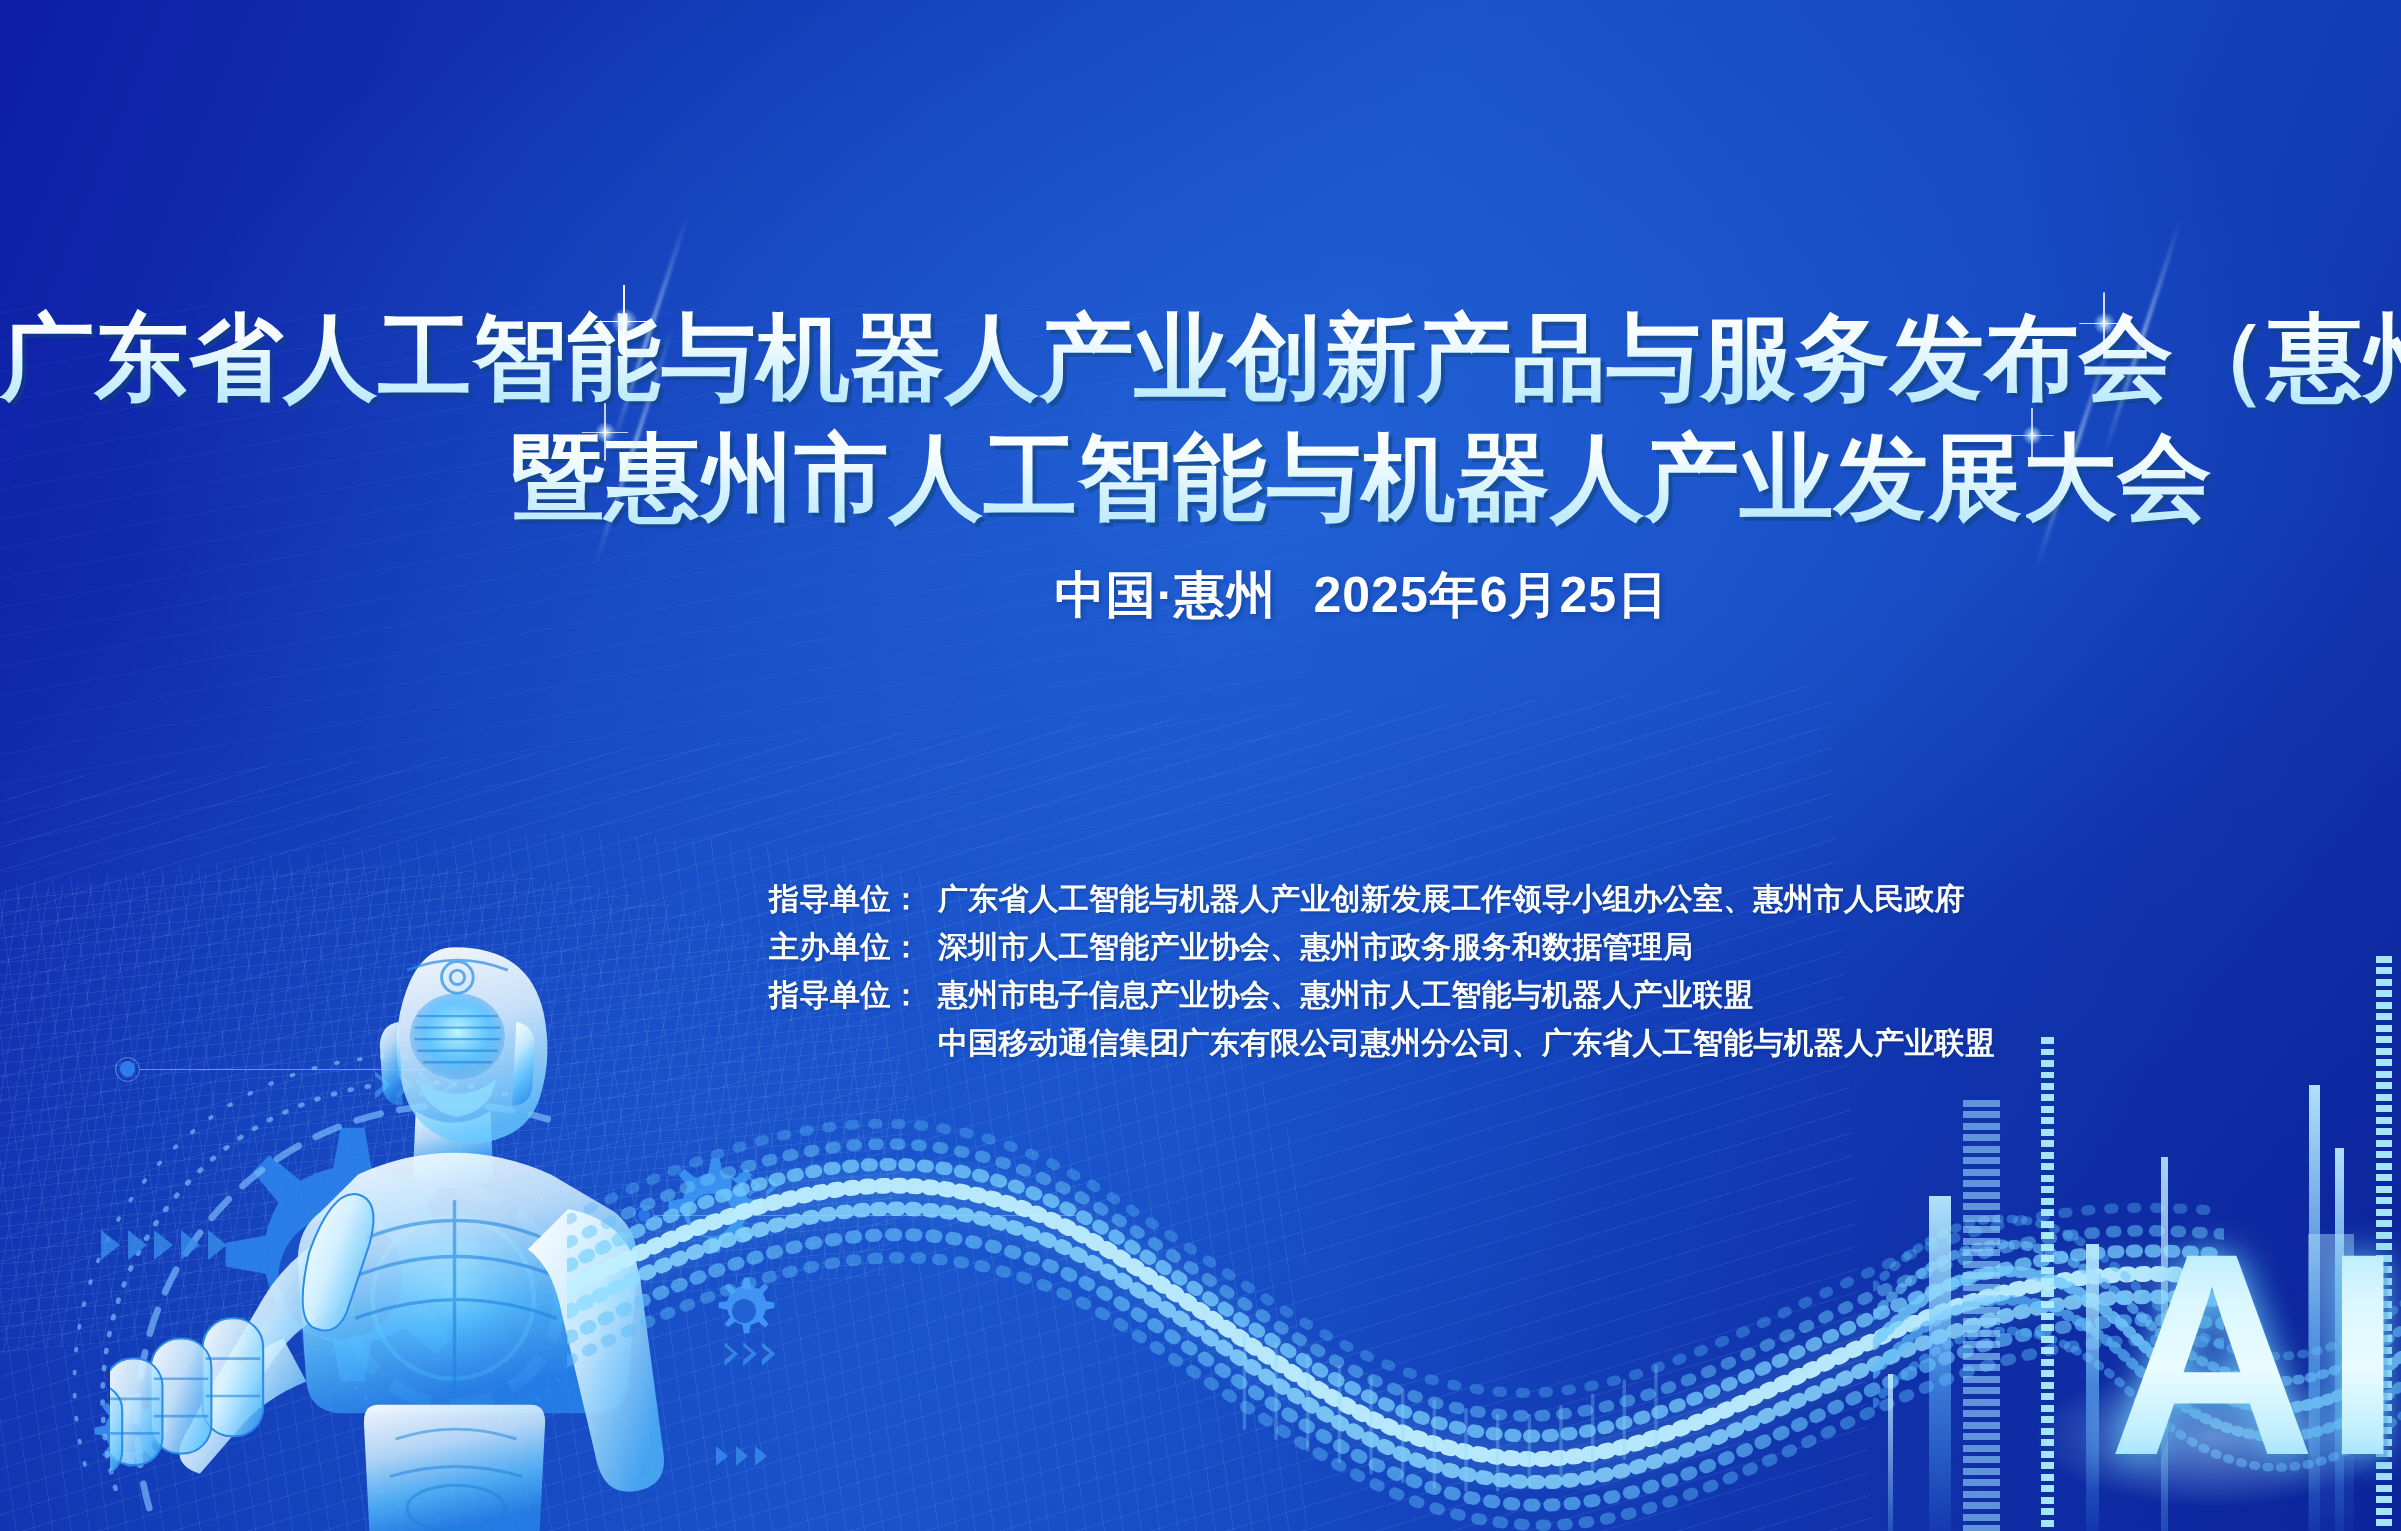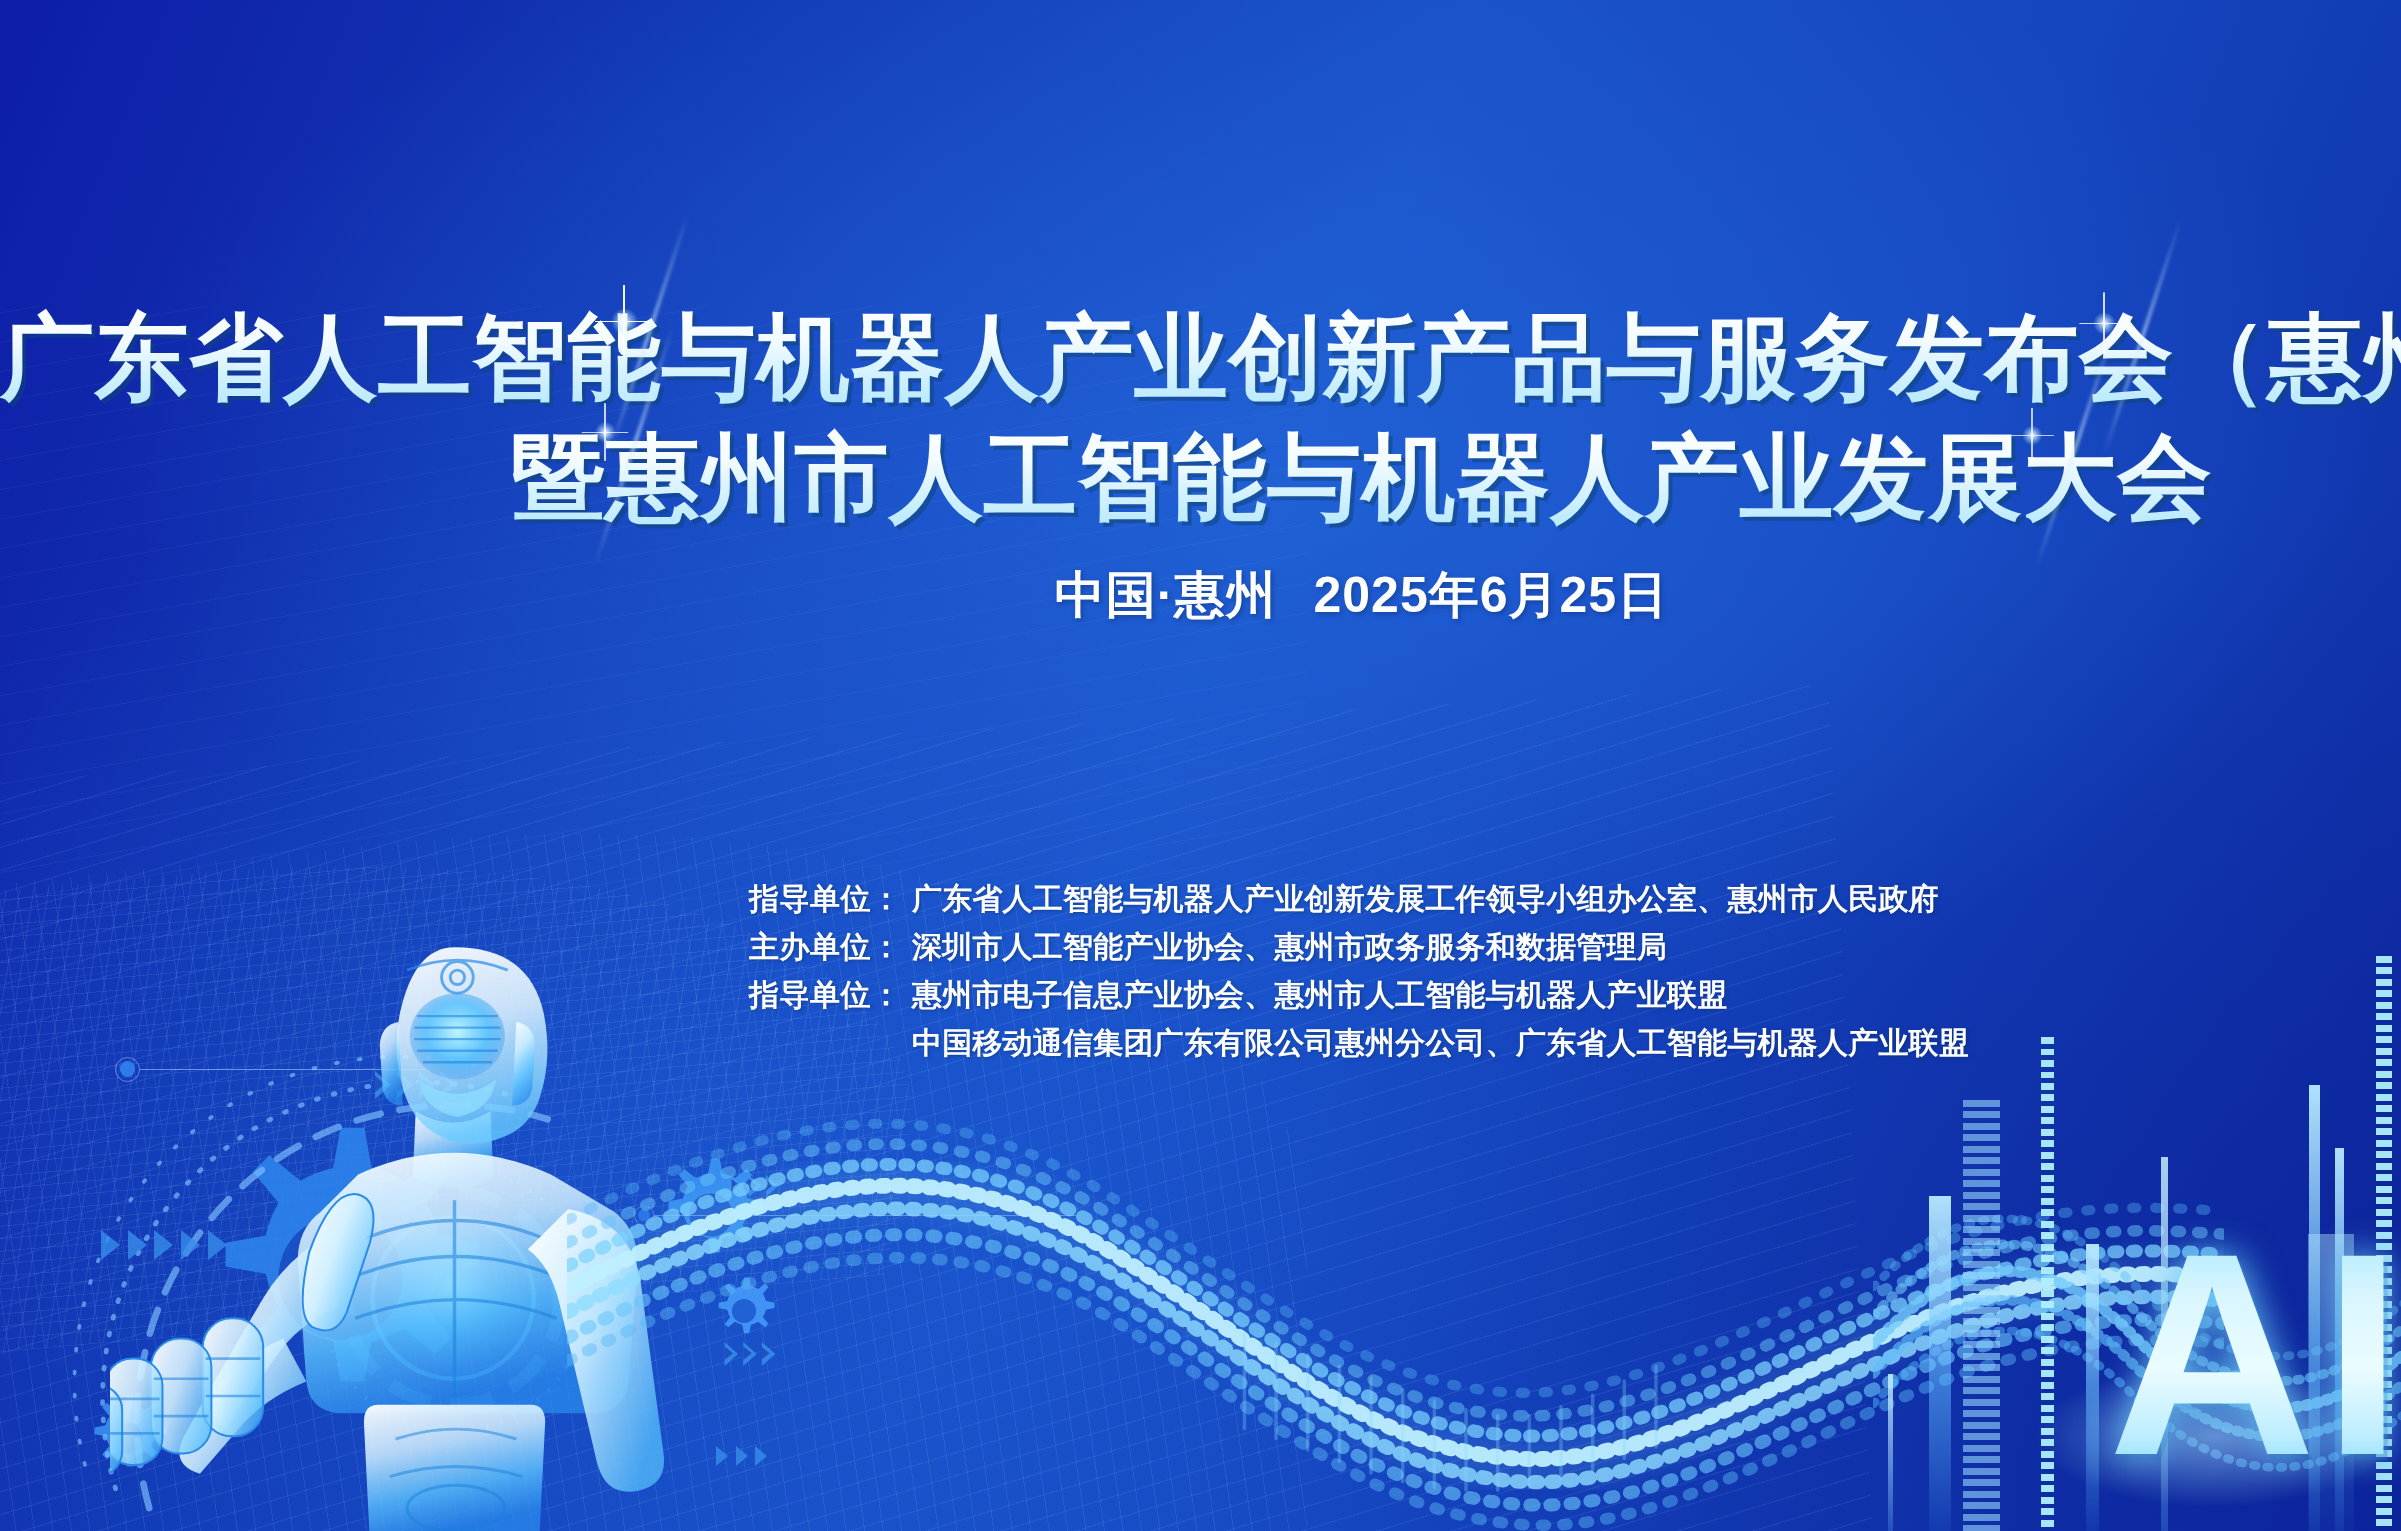--- a/index.html
+++ b/index.html
@@ -183,23 +183,24 @@
   .org-row{
     display:flex;align-items:baseline;
     height:48px;
   }
   .org-label{
     width:144px;text-align:right;
     font-size:30px;font-weight:bold;
     letter-spacing:0.5px;
     text-shadow:1.4px 1.4px 3.4px rgba(10,45,95,.5);
     white-space:nowrap;
+    margin-left:20px;
   }
   .org-value{
-    margin-left:19px;
+    margin-left:25px;
     font-size:30px;font-weight:bold;
     letter-spacing:0.2px;
     text-shadow:1.4px 1.4px 3.4px rgba(10,45,95,.5);
     white-space:nowrap;
   }
 </style>
 </head>
 <body>
 
 <div id="stage">

